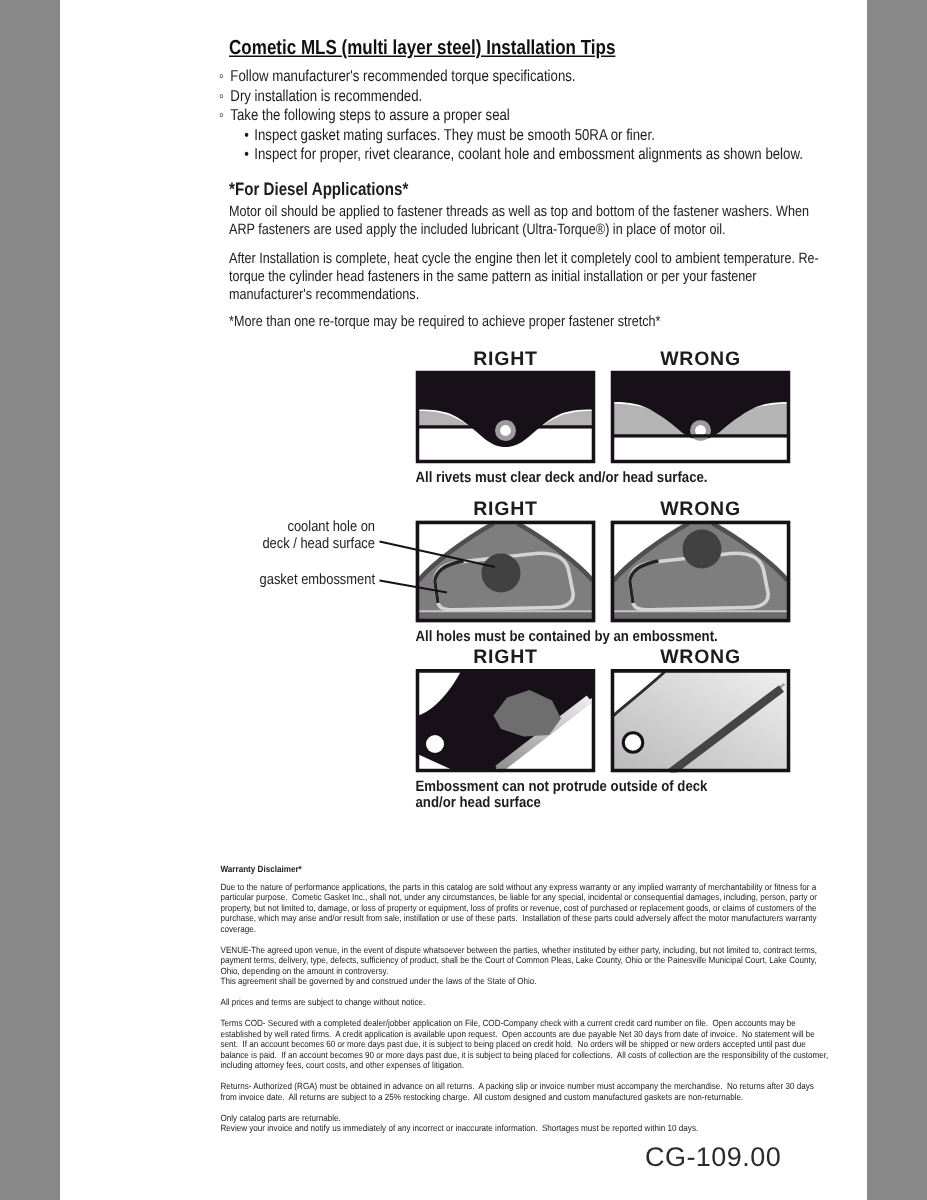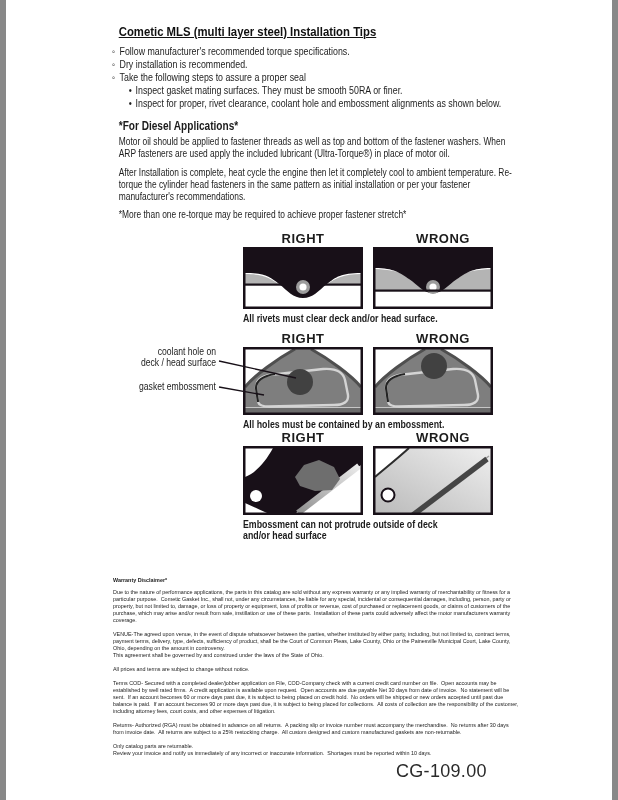--- a/index.html
+++ b/index.html
@@ -1,37 +1,37 @@
 <!DOCTYPE html>
 <html><head>
 <meta charset="utf-8">
 <style>
   html,body{margin:0;padding:0;background:#888;}
   .page{
-    position:relative;width:606px;height:800px;margin:0 auto;
+    position:relative;width:538px;height:800px;margin:0 auto;
     background:#ffffff;overflow:hidden;color:#1c1c1c;
     font-family:"Liberation Sans","DejaVu Sans",sans-serif;
   }
   
   .content{position:absolute;left:106px;top:19px;width:492px;
     transform:scaleX(0.84);transform-origin:0 0;}
   .title{margin:6px 0 6px 8px;font-size:13.5px;line-height:14px;font-weight:bold;
     text-decoration:underline;color:#111;}
   .bullet-row{display:flex;font-size:10.5px;line-height:13px;white-space:nowrap;}
   .bullet-row .marker{width:9px;flex:0 0 9px;text-align:left;}
   .bullet-row.sub{padding-left:20px;}
   .bullet-row.sub .marker{width:8px;flex:0 0 8px;}
   .diesel-heading{margin:10px 0 0 8px;font-size:12px;line-height:13px;font-weight:bold;}
   .para{margin:6px 0 0 8px;width:478px;font-size:10px;line-height:12.3px;white-space:pre-wrap;}
   .para.first{margin-top:3px;}
 
   
   .dg{position:absolute;left:237px;width:270px;}
   .d1{top:232px;} .d2{top:332px;} .d3{top:431px;}
-  .dg-headers{display:flex;gap:20px;font-size:13px;line-height:13px;font-weight:bold;
+  .dg-headers{display:flex;gap:10px;font-size:13px;line-height:13px;font-weight:bold;
     letter-spacing:0.5px;margin-bottom:2px;}
   .dg-headers div{width:120px;text-align:center;}
   .dg-panels{display:flex;gap:10px;}
   .dg-panels svg{display:block;}
   .dg-caption{margin-top:4px;font-size:10px;line-height:11px;font-weight:bold;
     white-space:nowrap;transform:scaleX(0.88);transform-origin:0 0;}
   .dg-caption.wrap{white-space:normal;width:248px;}
 
   
   .d2-labels{position:absolute;left:95px;top:346px;width:115px;text-align:right;

